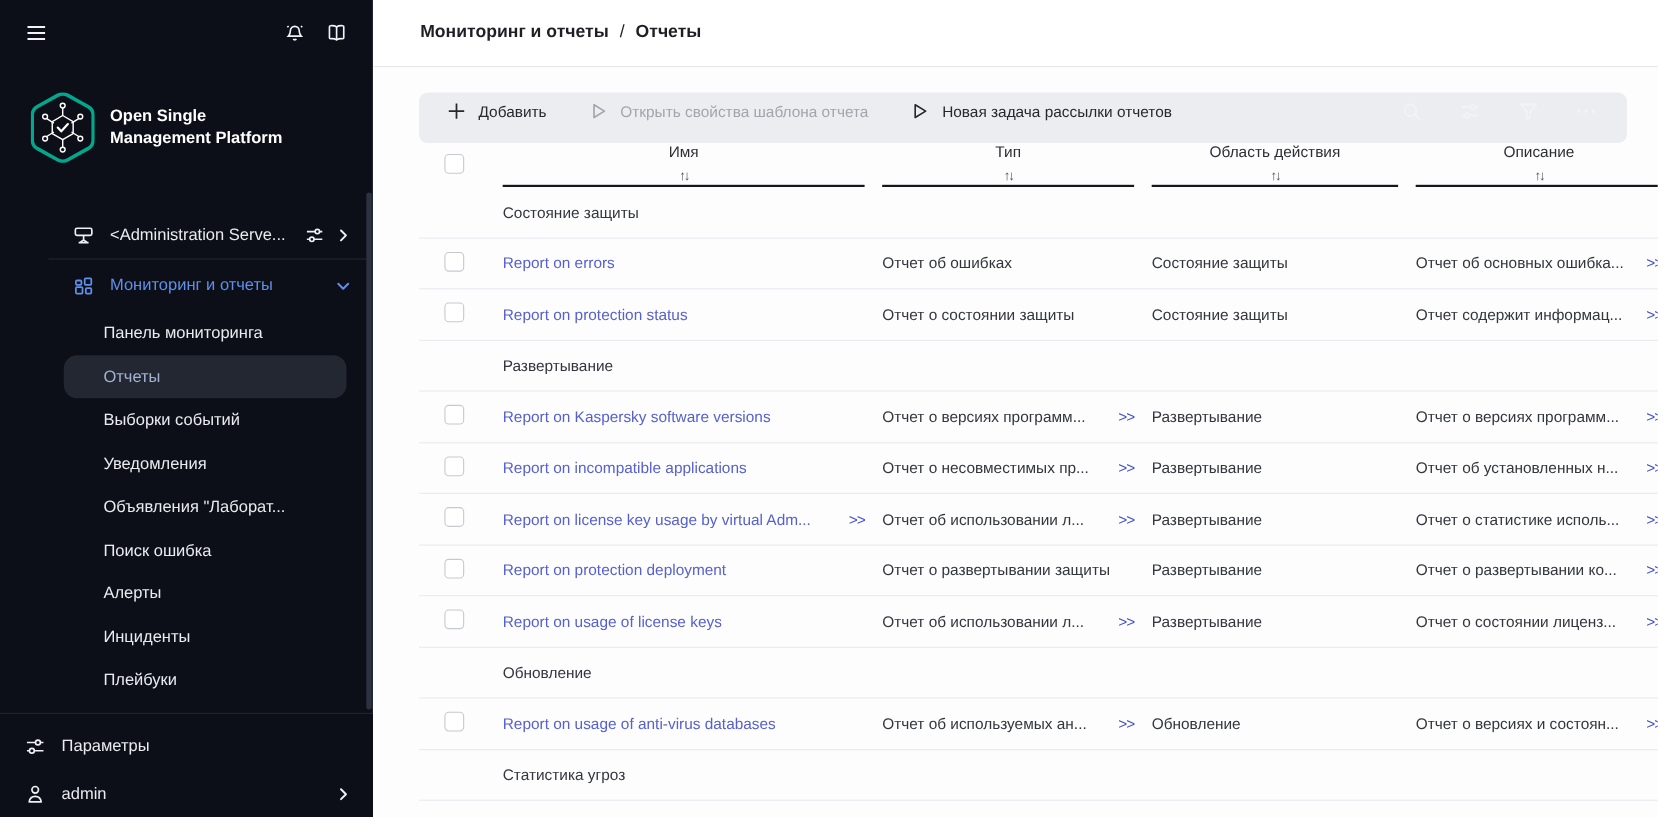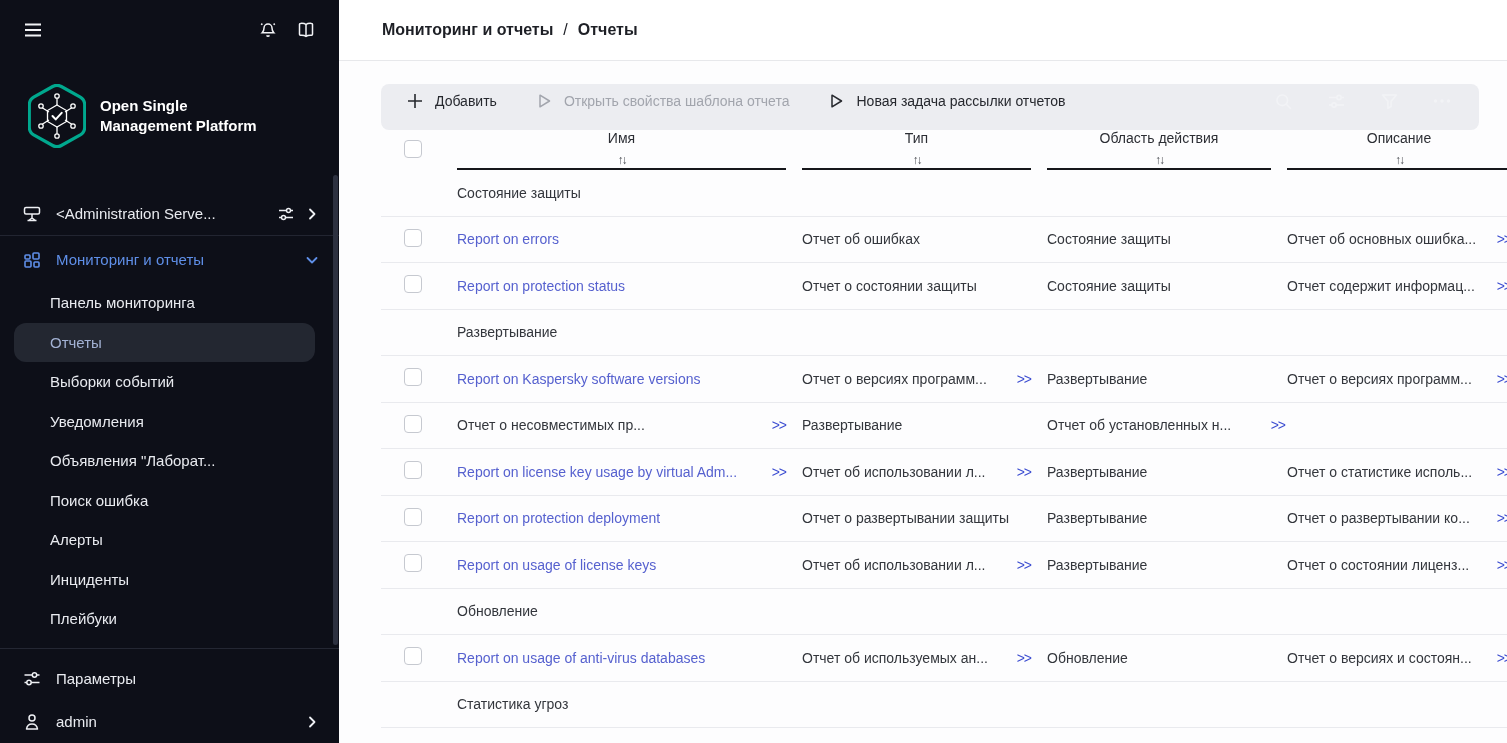--- a/index.html
+++ b/index.html
@@ -10,21 +10,21 @@
   .sidebar { position:relative; width:339px; height:743px; background:#0d0f18; color:#e9ebf0; flex:none; }
   .sb-top { height:60px; display:flex; align-items:center; padding:0 20px 0 20px; }
   .icon-btn { display:inline-flex; align-items:center; justify-content:center; width:26px; height:26px; color:#f2f3f6; cursor:pointer; }
   .sb-top .spacer { flex:1; }
   .sb-top .icon-btn + .icon-btn { margin-left:12px; }
 
   .logo-row { display:flex; align-items:center; gap:14px; margin:24px 0 0 28px; }
   .logo-badge { flex:none; }
   .logo-text { font-size:15px; font-weight:700; line-height:20px; color:#ffffff; }
 
-  .nav { margin-top:44px; }
+  .nav { margin-top:44px;padding-left:44px; }
   .nav-row { display:flex; align-items:center; height:43px; padding:0 20px 0 22px; cursor:pointer; font-size:15px; }
   .nav-row .lbl { flex:1; margin-left:14px; white-space:nowrap; overflow:hidden; }
   .nav-row.server { border-bottom:1px solid #222531; height:44px; }
   .nav-row.server .mini { margin-left:10px; color:#eef0f4; }
   .nav-row.monitoring { color:#5f8fe8; margin-top:2px; }
   .sub-list { margin-top:2px; }
   .sub-item { display:flex; align-items:center; height:39.5px; margin:0 24px 0 14px; padding-left:36px; border-radius:12px; font-size:15px; color:#e9ebf0; cursor:pointer; white-space:nowrap; }
   .sub-item.selected { background:#232731; color:#a3b2d4; }
 
   .sb-bottom { position:absolute; left:0; right:0; bottom:0; border-top:1px solid #242733; padding-top:8px; background:#0d0f18; }
@@ -358,20 +358,23 @@
           <span class="txt">Развертывание</span>
         </div>
       <div class="cell desc flexsb">
           <span class="txt">Отчет о версиях программ...</span>
           <a class="more">&gt;&gt;</a>
         </div>
     </div>
 
     <div class="grid-row trow">
       <div class="cb-wrap"><span class="checkbox"></span></div>
+      <div class="cell">
+          <a class="rlink">Report on incompatible applications</a>
+        </div>
       <div class="cell flexsb">
           <span class="txt">Отчет о несовместимых пр...</span>
           <a class="more">&gt;&gt;</a>
         </div>
       <div class="cell">
           <span class="txt">Развертывание</span>
         </div>
       <div class="cell desc flexsb">
           <span class="txt">Отчет об установленных н...</span>
           <a class="more">&gt;&gt;</a>

